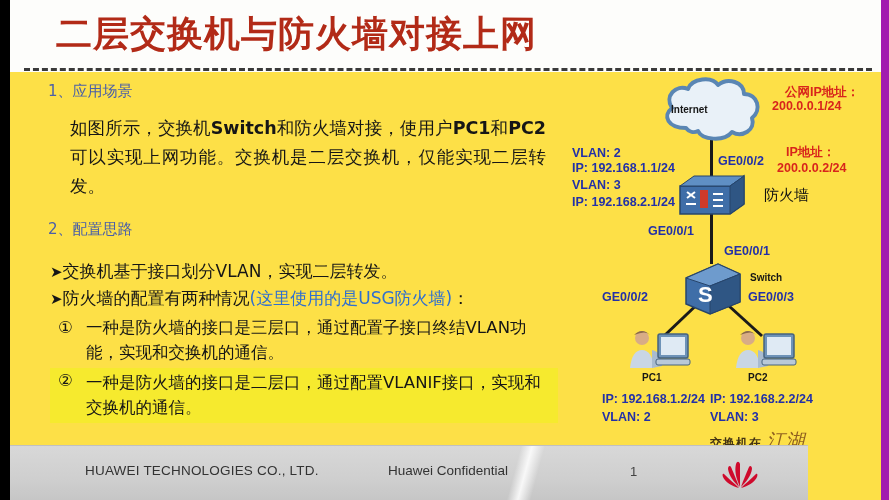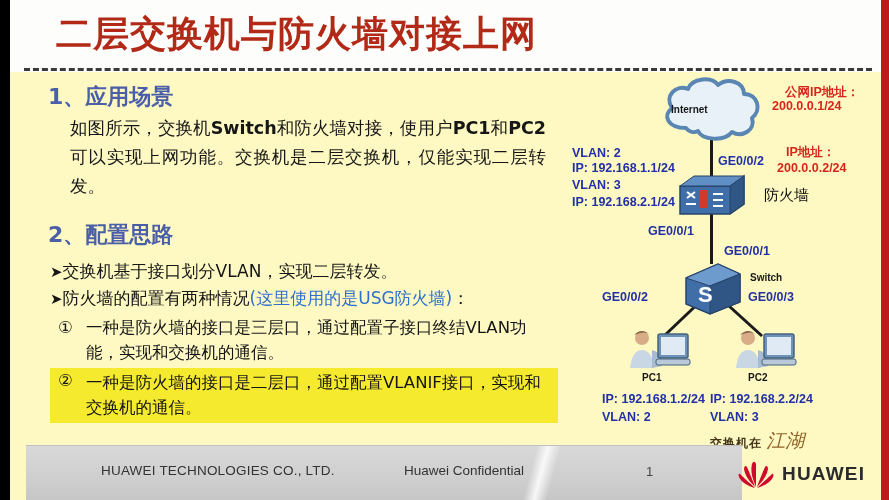--- a/index.html
+++ b/index.html
@@ -3,43 +3,43 @@
 <meta charset="utf-8">
 <style>
   html,body{margin:0;padding:0;}
   body{
     width:889px;height:500px;overflow:hidden;
     font-family:"Liberation Sans","DejaVu Sans",sans-serif;
     background:#000;
   }
   .slide{
     position:relative;width:889px;height:500px;
-    background:#fef9c3;
+    background:#fde047;
     box-sizing:border-box;
     border-left:10px solid #000;
-    border-right:8px solid #b91c1c;
+    border-right:8px solid #a21caf;
     overflow:hidden;
   }
   
   .title-zone{position:absolute;left:0;top:0;width:871px;height:72px;background:#fdfdfb;}
   .slide-title{
     position:absolute;left:46px;top:10px;
     font-size:36px;font-weight:bold;letter-spacing:1px;
     color:#b22a17;
     font-family:"DejaVu Sans","Liberation Sans",sans-serif;
     white-space:nowrap;
   }
   .title-rule{
     position:absolute;left:14px;top:68px;width:848px;height:0;
     border-top:3px dashed #3a3a3a;
   }
   
   .left-col{position:absolute;left:0;top:74px;width:566px;height:370px;}
   .sec-head{
-    color:#4a5fa8;font-weight:bold;font-size:22px;
+    color:#4a5fa8;font-weight:normal;font-size:15px;
     font-family:"DejaVu Sans","Liberation Sans",sans-serif;
   }
   .sec1-head{position:absolute;left:38px;top:8px;}
   .sec2-head{position:absolute;left:38px;top:146px;}
   .para{
     position:absolute;left:60px;top:40px;width:476px;
     font-size:17.5px;line-height:29px;color:#161616;
     font-family:"DejaVu Sans","Liberation Sans",sans-serif;
     text-align:justify;
   }
@@ -64,21 +64,21 @@
   .diagram{position:absolute;left:556px;top:74px;width:315px;height:370px;}
   .dg-label{position:absolute;font-weight:bold;white-space:nowrap;}
   .lbl-blue-lg{color:#2230a8;font-size:12.5px;}
   .lbl-red{color:#d8251c;font-size:12.5px;}
   .lbl-black{color:#161616;font-size:10px;font-weight:bold;}
   .lbl-cn{color:#111;font-size:15px;font-weight:normal;
           font-family:"DejaVu Sans","Liberation Sans",sans-serif;}
   .link{position:absolute;background:#1a1a1a;}
   
   .footer{
-    position:absolute;left:16px;bottom:0;width:716px;height:54px;
+    position:absolute;left:0;bottom:0;width:798px;height:54px;
     background:linear-gradient(180deg,#d8d8d8 0%,#cfcfcf 60%,#c6c6c6 100%);
     border-top:1px solid #c0c0c0;
     text-align:right;
   }
   .footer .swoosh{
     position:absolute;left:430px;top:0;width:170px;height:54px;
     background:linear-gradient(105deg,transparent 44%,#ffffff 50%,transparent 57%);
     opacity:.85;
   }
   .ft-text{position:absolute;color:#333;font-size:13.5px;
@@ -239,17 +239,16 @@
     <div class="huawei-logo">
       <svg width="40" height="30" style="position:absolute;left:0;top:2px;">
         <g fill="#cf0a2c">
           <path d="M20 4 C20 12 20 20 20 27 C17 20 14 12 16 4 C17 1 19 1 20 4 Z"></path>
           <path d="M11 7 C14 14 17 21 19 27 C14 22 9 16 8 9 C8 6 10 5 11 7 Z"></path>
           <path d="M29 7 C26 14 23 21 21 27 C26 22 31 16 32 9 C32 6 30 5 29 7 Z"></path>
           <path d="M4 14 C9 19 15 24 19 28 C12 26 5 22 3 17 C2 14 3 13 4 14 Z"></path>
           <path d="M36 14 C31 19 25 24 21 28 C28 26 35 22 37 17 C38 14 37 13 36 14 Z"></path>
         </g>
       </svg>
-      <div class="hw-word">HUAWEI</div>
     </div>
   </div>
 
 </div>
 
 </body></html>

